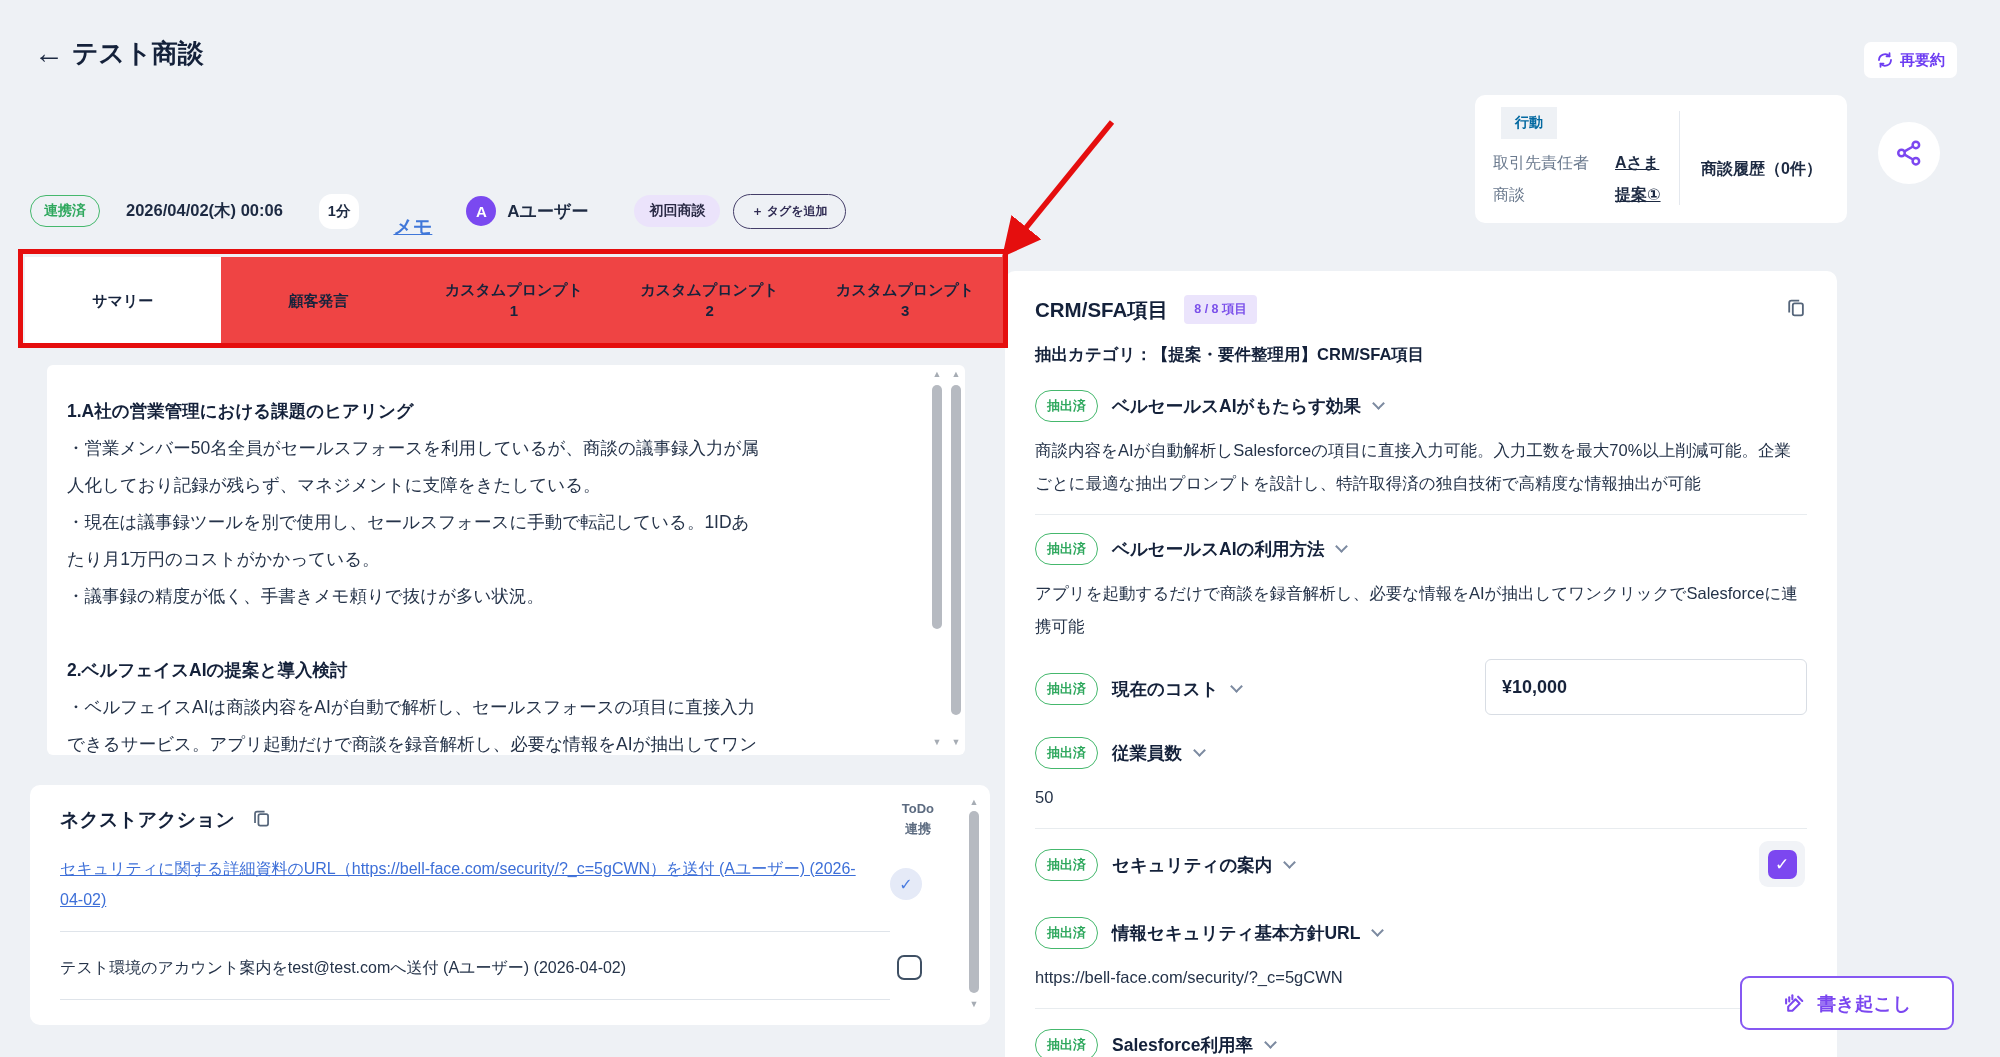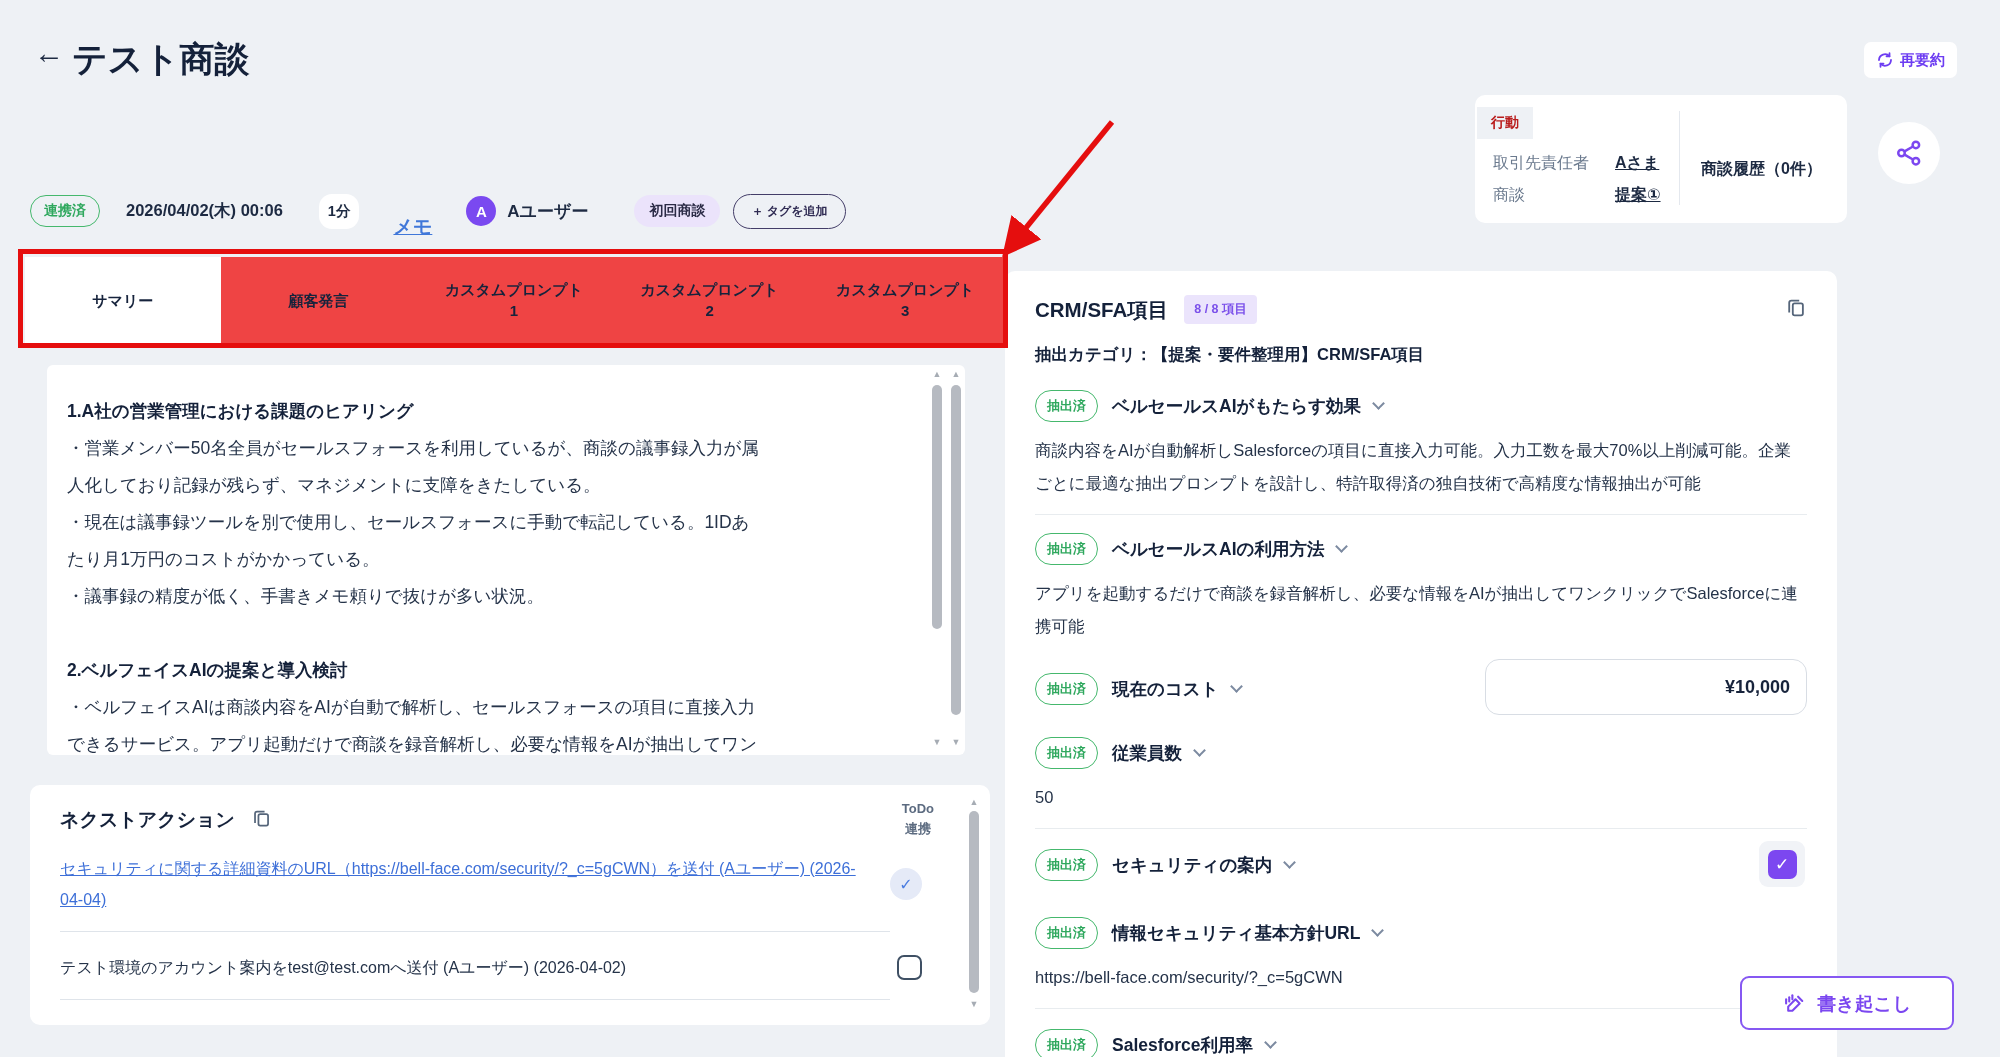--- a/index.html
+++ b/index.html
@@ -1,26 +1,26 @@
 <!DOCTYPE html>
 <html><head>
 <meta charset="utf-8">
 <style>
   * { margin:0; padding:0; box-sizing:border-box; }
   body { background:#eef1f5; font-family:"Liberation Sans","DejaVu Sans",sans-serif; }
   .page { position:relative; width:2000px; height:1057px; background:#eef1f5; color:#17233b; overflow:hidden; }
 
   
   .back { position:absolute; left:34px; top:36px; font-size:30px; color:#1d2a42; cursor:pointer; }
-  .page-title { position:absolute; left:72px; top:36px; font-size:35px; font-weight:bold; color:#14213a; }
+  .page-title { position:absolute; left:72px; top:36px; font-size:26px; font-weight:bold; color:#14213a; }
   .resummarize { position:absolute; left:1864px; top:42px; height:36px; background:#fff; border-radius:7px; display:flex; align-items:center; gap:6px; padding:0 12px; color:#6d3df2; font-weight:bold; font-size:15px; cursor:pointer; border:none; }
 
   
   .relation-card { position:absolute; left:1475px; top:95px; width:372px; height:128px; background:#fff; border-radius:10px; }
-  .kodo { position:absolute; left:2px; top:12px; background:#eef1f5; padding:7px 14px; font-size:14px; font-weight:bold; color:#b91c1c; }
+  .kodo { position:absolute; left:26px; top:12px; background:#eef1f5; padding:7px 14px; font-size:14px; font-weight:bold; color:#0369a1; }
   .rel-rows { position:absolute; left:18px; top:58px; }
   .rel-row { display:flex; font-size:16px; margin-bottom:11px; }
   .rel-label { color:#6b7a8e; width:122px; }
   .rel-value { color:#1d2a42; font-weight:bold; text-decoration:underline; cursor:pointer; }
   .rel-divider { position:absolute; left:204px; top:16px; width:1px; height:94px; background:#e4e8ee; }
   .rel-history { position:absolute; left:226px; top:64px; font-size:16px; font-weight:bold; color:#1d2a42; }
   .share-btn { position:absolute; left:1878px; top:122px; width:62px; height:62px; background:#fff; border-radius:50%; display:flex; align-items:center; justify-content:center; cursor:pointer; }
 
   
   .meta-row { position:absolute; left:30px; top:191px; height:40px; display:flex; align-items:center; }
@@ -72,21 +72,21 @@
   .crm-title { font-size:20.5px; font-weight:bold; color:#14213a; }
   .crm-count { background:#ebe4fc; color:#7b50ea; font-size:12.5px; font-weight:bold; padding:6px 10px; border-radius:4px; }
   .crm-copy { margin-left:auto; cursor:pointer; }
   .crm-cat { margin-top:20px; font-size:16.5px; font-weight:bold; color:#14213a; }
   .field-head { display:flex; align-items:center; margin-top:24px; position:relative; }
   .badge-ext { border:1.6px solid #45b86d; color:#2fa85e; border-radius:16px; padding:6px 11px; font-size:13px; font-weight:bold; flex:none; }
   .field-label { margin-left:14px; font-size:17.5px; font-weight:bold; color:#14213a; }
   .chev { width:9px; height:9px; border-right:2px solid #7c8aa0; border-bottom:2px solid #7c8aa0; transform:rotate(45deg); margin-left:13px; margin-top:-5px; cursor:pointer; }
   .field-value { margin-top:12px; font-size:16.5px; line-height:33px; color:#253349; }
   .crm-div { border:none; border-top:1px solid #e8ecef; margin-top:14px; }
-  .cost-input { position:absolute; right:0; top:-14px; width:322px; height:56px; border:1px solid #d8dde4; border-radius:14px; font-size:18px; font-weight:bold; text-align:right; padding:0 16px; color:#17233b; background:#fff; font-family:inherit; }
+  .cost-input { position:absolute; right:0; top:-14px; width:322px; height:56px; border:1px solid #d8dde4; border-radius:6px; font-size:18px; font-weight:bold; padding:0 16px; color:#17233b; background:#fff; font-family:inherit; }
   .field-check { position:absolute; right:2px; top:-8px; width:46px; height:46px; background:#f1f3f7; border-radius:9px; display:flex; align-items:center; justify-content:center; }
   .cbp { width:29px; height:29px; background:#7c47f0; border-radius:7px; color:#fff; font-size:17px; font-weight:bold; display:flex; align-items:center; justify-content:center; cursor:pointer; }
 
   .transcribe { position:absolute; left:1740px; top:976px; width:214px; height:54px; background:#fff; border:2.5px solid #8658f2; border-radius:9px; display:flex; align-items:center; justify-content:center; gap:10px; color:#7b47f0; font-size:18.5px; font-weight:bold; z-index:4; cursor:pointer; }
 </style>
 </head>
 <body>
 
 <div class="page">
 
@@ -210,21 +210,21 @@
               <path d="M15.5 4H7a2.4 2.4 0 0 0-2.4 2.4V17"></path>
             </g>
           </svg>
       </span>
     </div>
     <div class="todo-head">
       <div>ToDo</div>
       <div>連携</div>
     </div>
     <div class="na-item">
-      <div class="na-text na-link">セキュリティに関する詳細資料のURL（https://bell-face.com/security/?_c=5gCWN）を送付 (Aユーザー) (2026-04-04)</div>
+      <div class="na-text na-link">セキュリティに関する詳細資料のURL（https://bell-face.com/security/?_c=5gCWN）を送付 (Aユーザー) (2026-04-02)</div>
       <div class="na-ctl">
         <div class="check-circle">
           <span>✓</span>
         </div>
       </div>
     </div>
     <hr class="na-div">
     <div class="na-item">
       <div class="na-text">テスト環境のアカウント案内をtest@test.comへ送付 (Aユーザー) (2026-04-02)</div>
       <div class="na-ctl">

